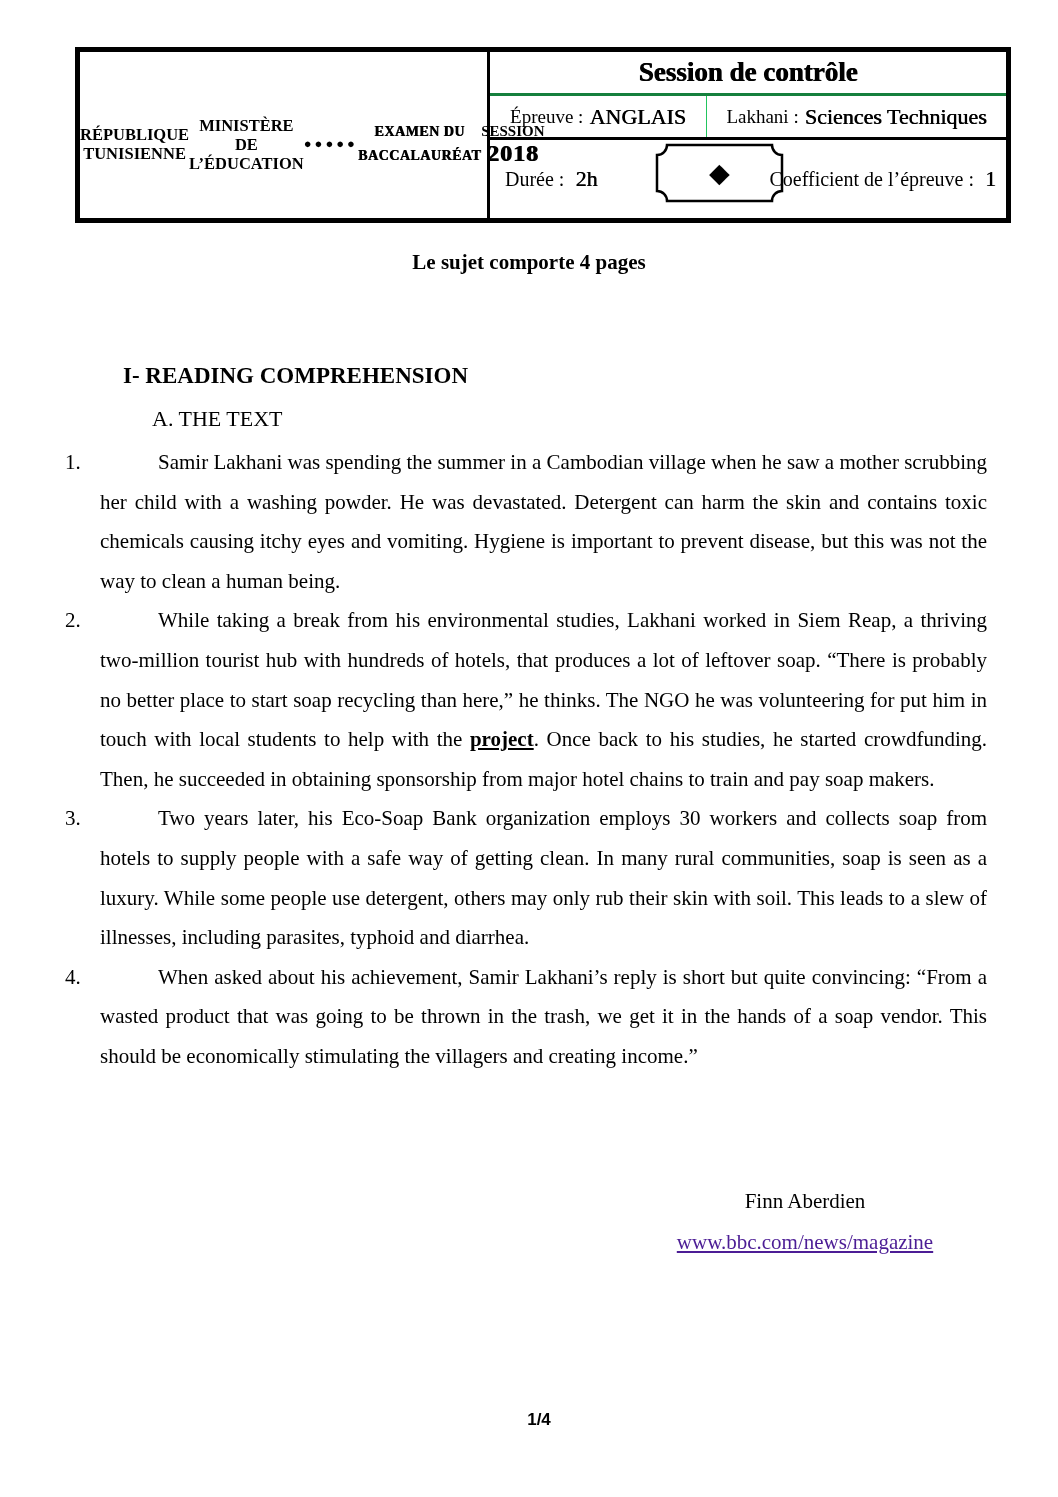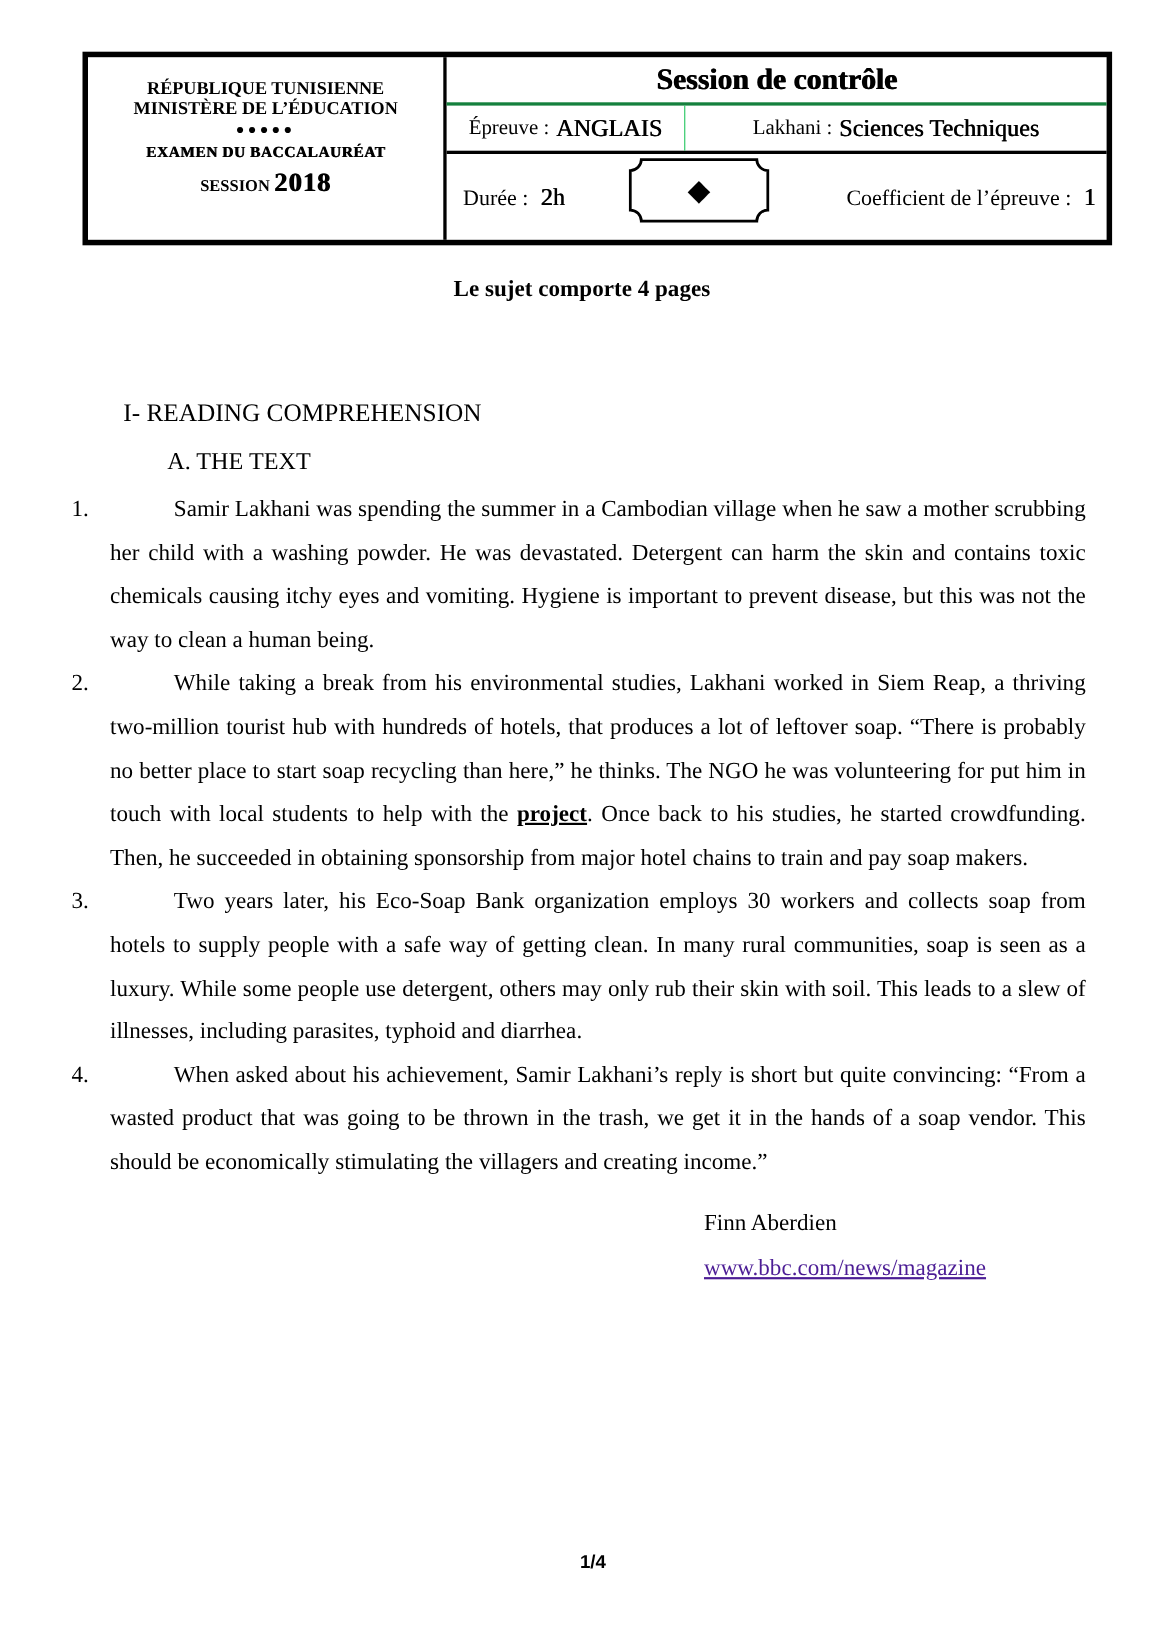--- a/index.html
+++ b/index.html
@@ -9,22 +9,22 @@
     font-family:"Liberation Serif","DejaVu Serif",serif;
     color:#000;
   }
 
   
   .hdr-box {
     position:absolute; left:75px; top:47px; width:936px; height:176px;
     border:5px solid #000; display:flex; background:#fff;
   }
   .hdr-left {
-    width:326px; border-right:3px solid #000;
-    display:flex; flex-direction:column; align-items:center; justify-content:flex-start;
+    width:410px; border-right:3px solid #000;
+    display:flex; flex-direction:row; align-items:center; justify-content:flex-start;
     padding-top:18px; text-align:center;
   }
   .hdr-left .line1 { font-weight:bold; font-size:16.5px; line-height:19px; }
   .hdr-left .dots  { font-size:13px; letter-spacing:3px; line-height:18px; margin:1px 0; }
   .hdr-left .exam  { font-weight:bold; font-size:14px; line-height:24px; letter-spacing:.5px; text-shadow:.6px 0 #000; }
   .hdr-left .sess  { font-size:15px; font-weight:bold; margin-top:2px; }
   .hdr-left .sess .year { font-size:24px; text-shadow:.8px 0 #000; letter-spacing:1px; }
 
   .hdr-right { flex:1; display:flex; flex-direction:column; }
   .hdr-row1 {
@@ -51,39 +51,39 @@
     display:flex; align-items:center; justify-content:center;
     font-size:27px; line-height:1;
   }
 
   
   .pages-note {
     position:absolute; top:250px; left:0; width:1058px;
     text-align:center; font-weight:bold; font-size:21px;
   }
   .h-reading {
-    position:absolute; left:112px; top:363px;
-    font-weight:normal; font-size:23px;
+    position:absolute; left:123px; top:363px;
+    font-weight:bold; font-size:23px;
   }
   .h-text {
     position:absolute; left:152px; top:406px;
     font-weight:normal; font-size:22px;
   }
   .paras { position:absolute; left:65px; top:443px; width:922px; }
   .para { position:relative; }
   .para-num { position:absolute; left:0; top:0; font-size:21px; line-height:39.6px; }
   .para-text {
     margin-left:35px; font-size:21px; line-height:39.6px;
     text-align:justify; text-indent:58px;
   }
   .hl { font-weight:bold; text-decoration:underline; }
 
   .attribution {
-    position:absolute; left:640px; top:1091px; width:330px;
-    text-align:left; font-size:21px; line-height:41px;font-family:Liberation Serif, serif;
+    position:absolute; left:640px; top:1181px; width:330px;
+    text-align:center; font-size:21px; line-height:41px;font-family:Liberation Serif, serif;
   }
   .attribution a { color:#4c1d95; text-decoration:underline; }
 
   .page-footer {
     position:absolute; top:1410px; left:0; width:1058px; text-align:center;
     font-family:"Liberation Sans","DejaVu Sans",sans-serif;
     font-weight:bold; font-size:17px;padding-left:20px;
   }
 </style>
 </head>

